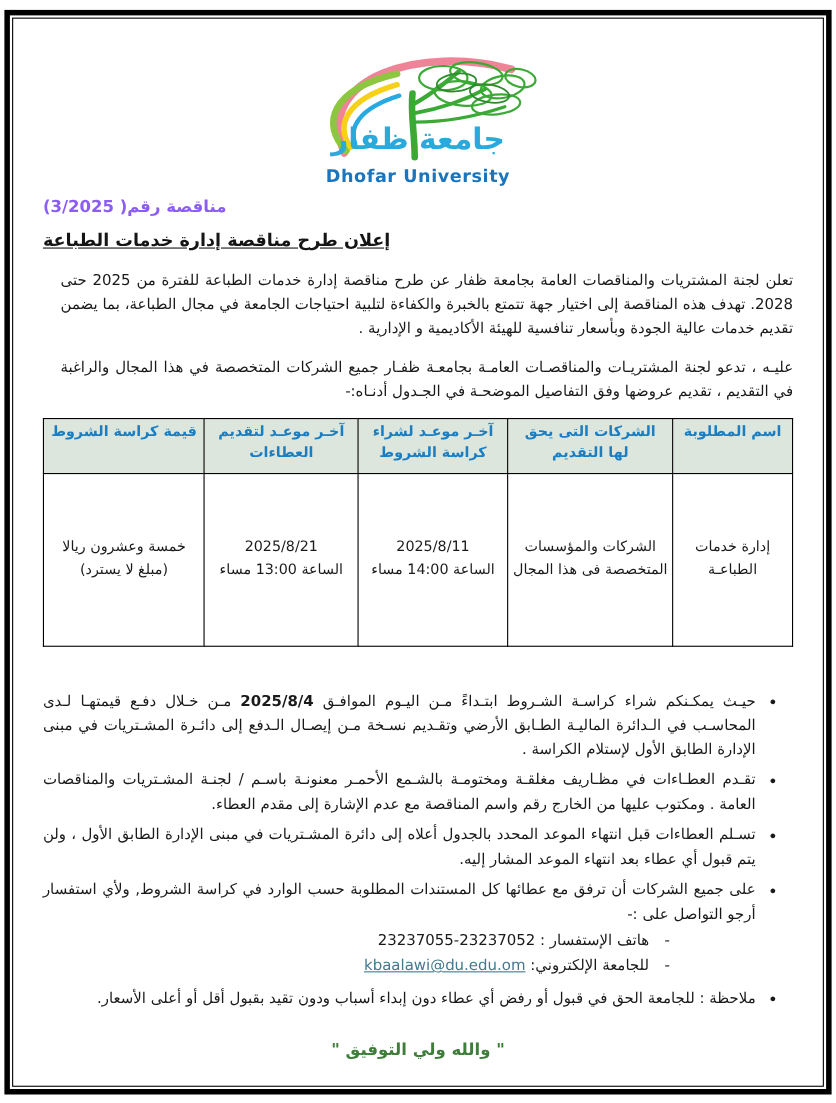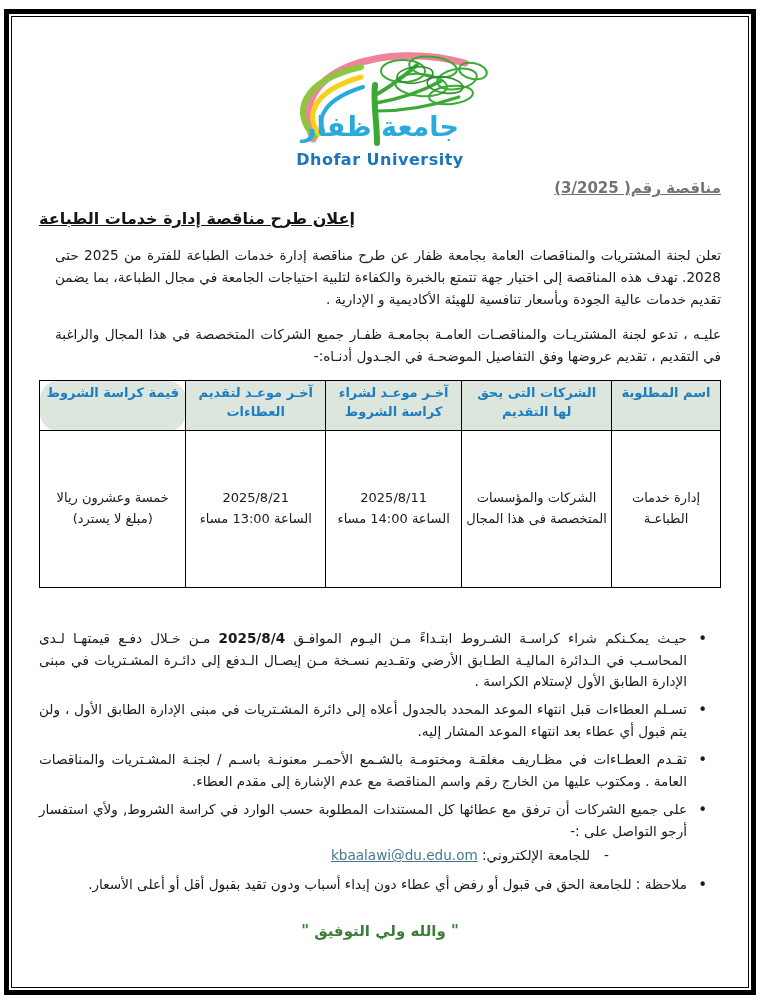--- a/index.html
+++ b/index.html
@@ -12,40 +12,40 @@
   .frame-band{border:5px solid #000;padding:2px;height:100%;box-sizing:border-box;}
   .frame-line{border:1px solid #000;height:100%;box-sizing:border-box;padding:34px 27px 3px 27px;overflow:hidden;}
 
   
   .logo-block{text-align:center;margin:0 auto 6px auto;width:260px;}
   .logo-art{display:block;margin:0 auto;}
   .logo-arabic{font-size:27px;font-weight:bold;color:#2aa9dc;line-height:1;margin-top:-34px;letter-spacing:1px;}
   .logo-english{font-size:16px;font-weight:bold;color:#1b75bc;margin-top:10px;letter-spacing:.5px;}
 
   
-  .title-green{ text-align:right;color:#737373;font-weight:bold;font-size:15px;
-    text-decoration:underline;margin:10px 0 12px 0;}
+  .title-green{ text-align:left;color:#8b5cf6;font-weight:bold;font-size:15px;
+    margin:10px 0 12px 0;}
   .title-black{ text-align:left;color:#151515;font-weight:bold;font-size:16px;
     text-decoration:underline;margin:0 0 16px 0;}
 
   
   .para{direction:rtl;text-align:justify;font-size:13.6px;line-height:1.62;margin:0 0 13px 16px;}
 
   
   table.tender{width:100%;border-collapse:collapse;direction:rtl;margin:4px 0 0 0;}
   table.tender th,table.tender td{border:1px solid #000;}
   table.tender th{
     background:#dde6dc;color:#1b7ec2;font-weight:bold;font-size:13px;
     padding:3px 4px 6px 4px;text-align:center;vertical-align:top;line-height:1.45;height:40px;
   }
   table.tender td{
     font-size:13px;text-align:center;vertical-align:middle;height:148px;
     padding:4px;line-height:1.6;
   }
-  .col-name{width:16%;} .col-elig{width:22%;} .col-buy{width:20%;} .col-submit{width:20.5%;} .col-price{width:21.5%;border-radius:18px;}
+  .col-name{width:16%;} .col-elig{width:22%;} .col-buy{width:20%;} .col-submit{width:20.5%;} .col-price{width:21.5%;}
 
   
   ul.bullets{direction:rtl;list-style:none;margin:40px 0 0 0;padding:0 14px 0 0;}
   ul.bullets li{
     position:relative;padding-right:20px;margin-bottom:7px;
     font-size:13.6px;line-height:1.58;text-align:justify;
   }
   ul.bullets li::before{content:"•";position:absolute;right:0;top:0;font-size:15px;}
   .contact-lines{margin:2px 78px 2px 0;}
   .contact-line{direction:rtl;font-size:13.6px;line-height:1.7;}
@@ -124,25 +124,28 @@
               <div>(مبلغ لا يسترد)</div>
             </td>
           </tr>
         </tbody>
       </table>
 
       <ul class="bullets">
         <li>
           <span>حيـث يمكـنكم شراء كراسـة الشـروط ابتـداءً مـن اليـوم الموافـق </span><b>2025/8/4</b><span> مـن خـلال دفـع قيمتهـا لـدى المحاسـب في الـدائرة الماليـة الطـابق الأرضي وتقـديم نسـخة مـن إيصـال الـدفع إلى دائـرة المشـتريات في مبنى الإدارة الطابق الأول لإستلام الكراسة .</span>
         </li>
+        <li>تقـدم العطـاءات في مظـاريف مغلقـة ومختومـة بالشـمع الأحمـر معنونـة باسـم / لجنـة المشـتريات والمناقصات العامة . ومكتوب عليها من الخارج رقم واسم المناقصة مع عدم الإشارة إلى مقدم العطاء.</li>
         <li>تسـلم العطاءات قبل انتهاء الموعد المحدد بالجدول أعلاه إلى دائرة المشـتريات في مبنى الإدارة الطابق الأول ، ولن يتم قبول أي عطاء بعد انتهاء الموعد المشار إليه.</li>
-        <li>تقـدم العطـاءات في مظـاريف مغلقـة ومختومـة بالشـمع الأحمـر معنونـة باسـم / لجنـة المشـتريات والمناقصات العامة . ومكتوب عليها من الخارج رقم واسم المناقصة مع عدم الإشارة إلى مقدم العطاء.</li>
         <li>
           <span>على جميع الشركات أن ترفق مع عطائها كل المستندات المطلوبة حسب الوارد في كراسة الشروط, ولأي  استفسار أرجو التواصل على :-</span>
           <div class="contact-lines">
+            <div class="contact-line">
+              <span class="contact-dash">-</span><span>هاتف الإستفسار : </span><span>23237052-23237055</span>
+            </div>
             <div class="contact-line">
               <span class="contact-dash">-</span><span>للجامعة الإلكتروني: </span><a class="email-link">kbaalawi@du.edu.om</a>
             </div>
           </div>
         </li>
         <li>ملاحظة : للجامعة الحق في قبول أو رفض أي عطاء دون إبداء أسباب ودون تقيد بقبول أقل أو أعلى الأسعار.</li>
       </ul>
 
       <div class="closing">" والله ولي التوفيق "</div>
 

